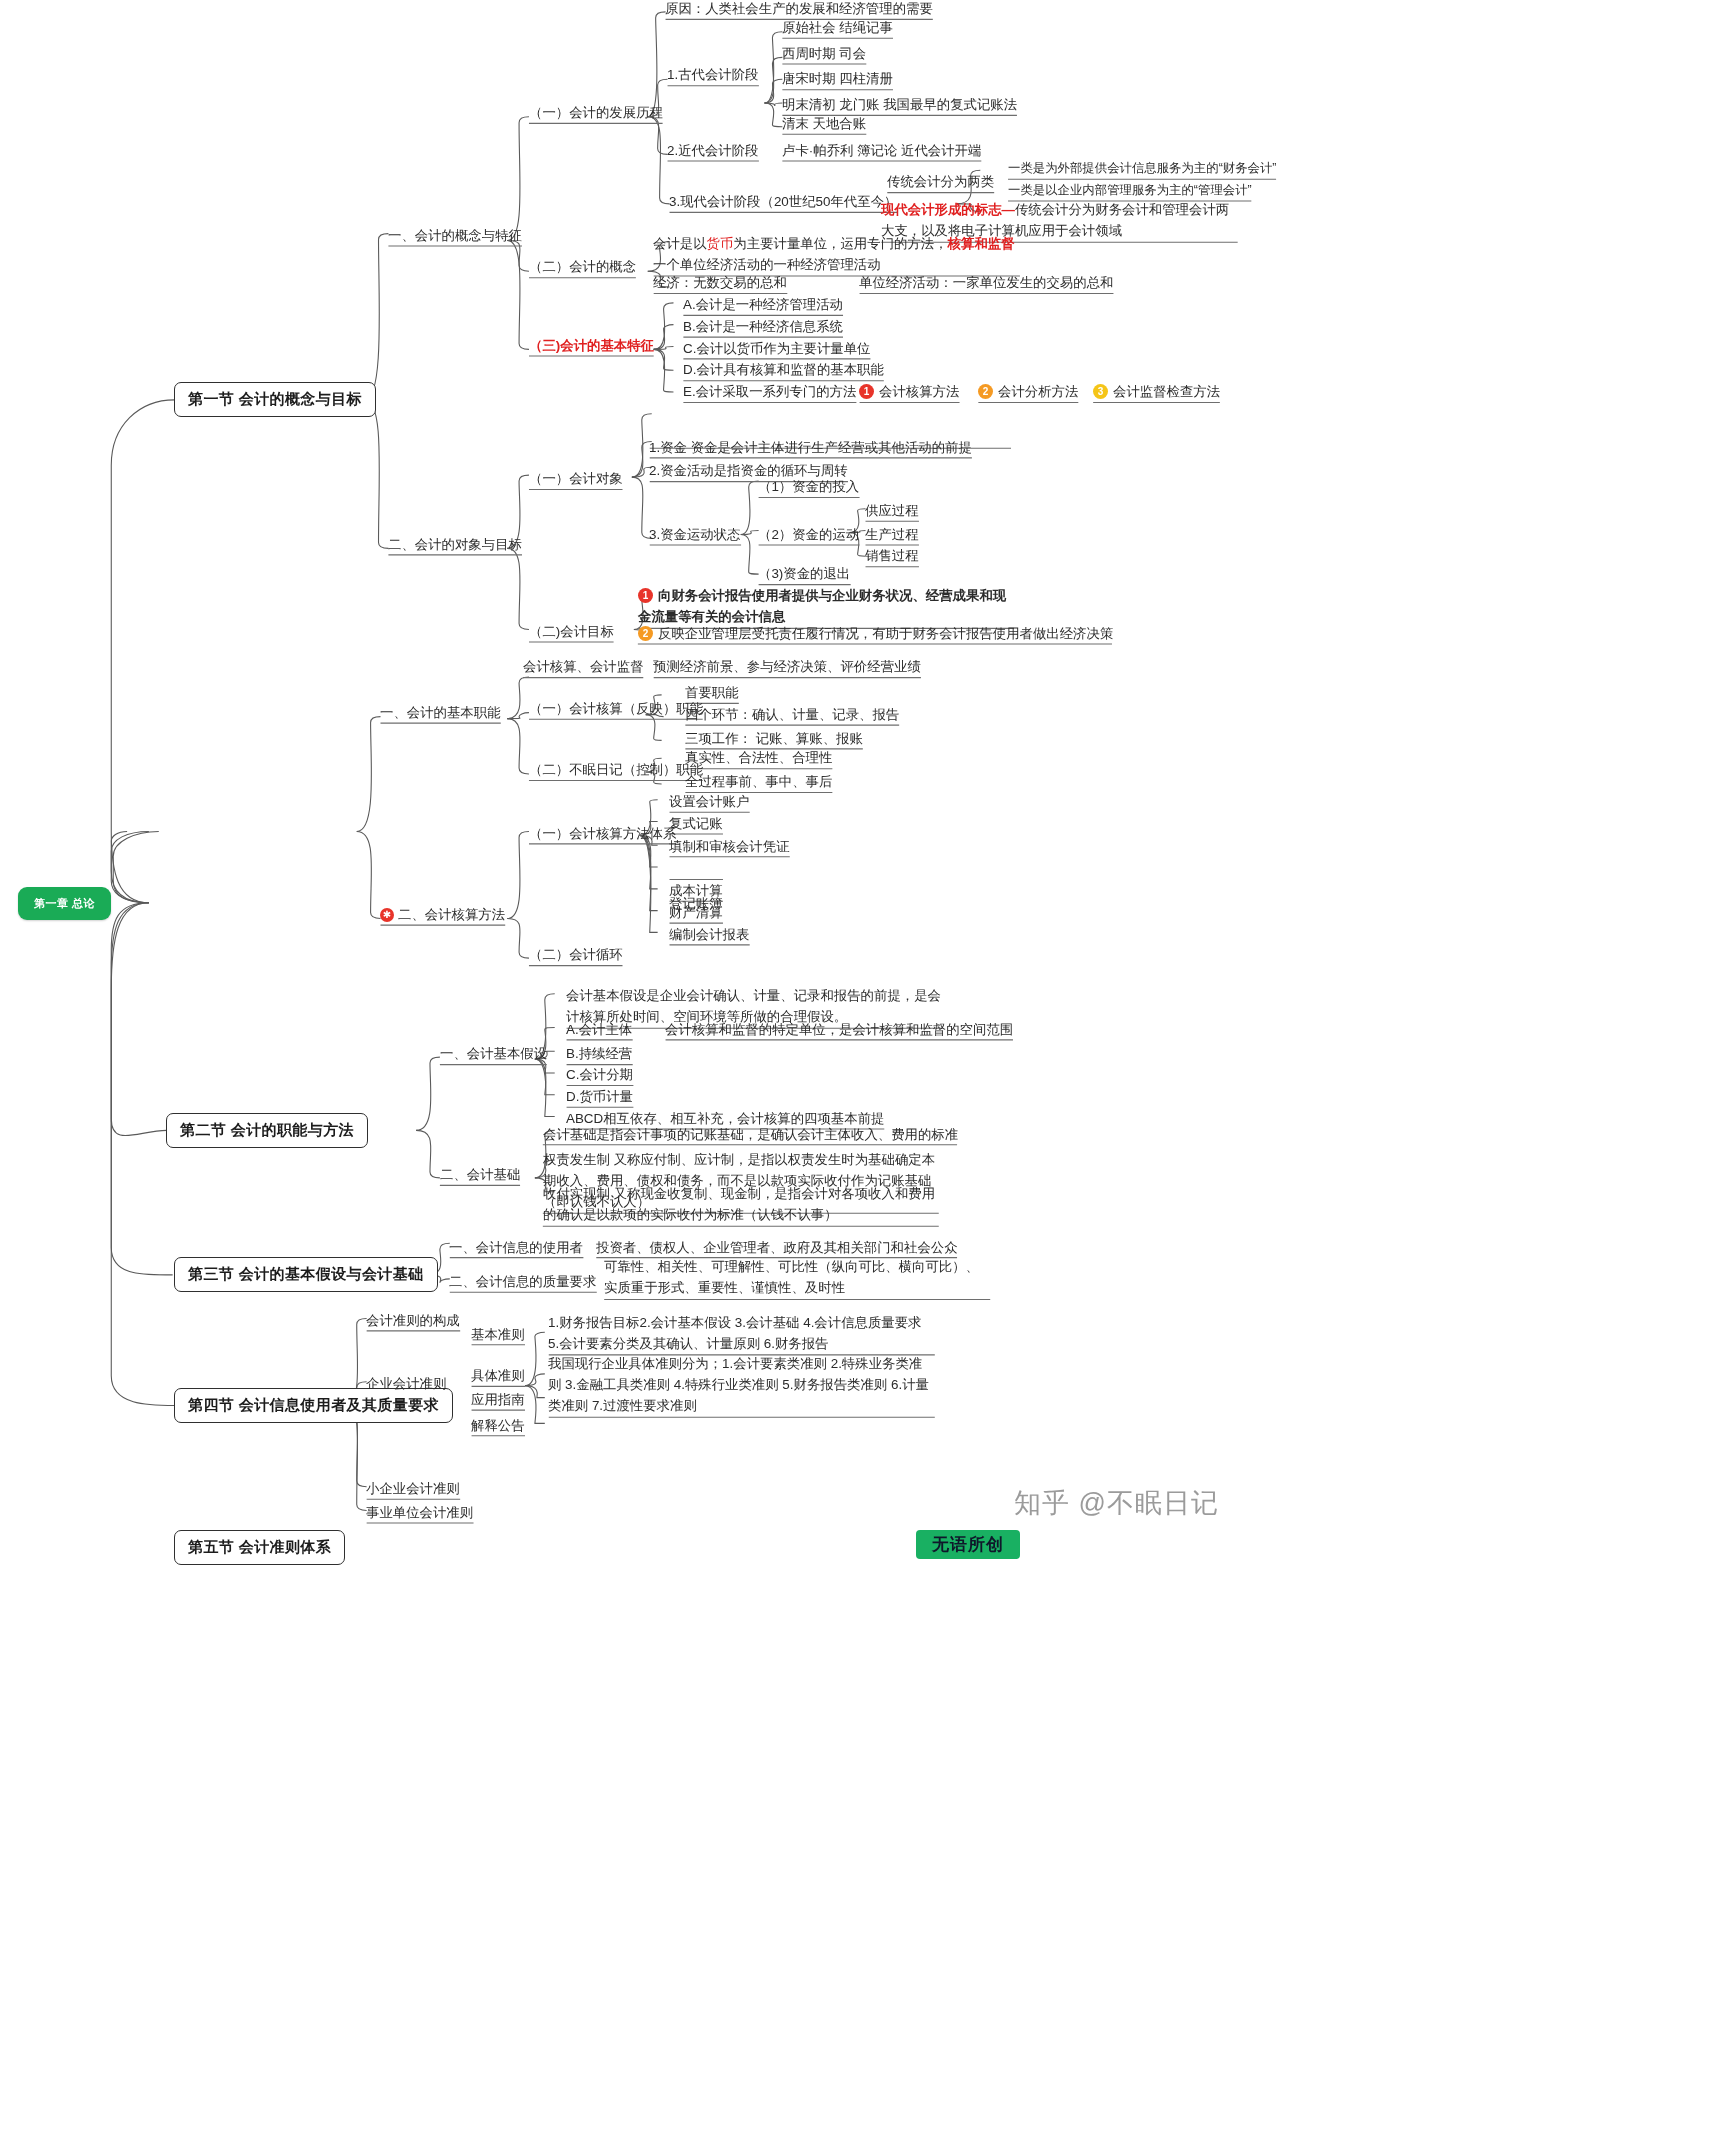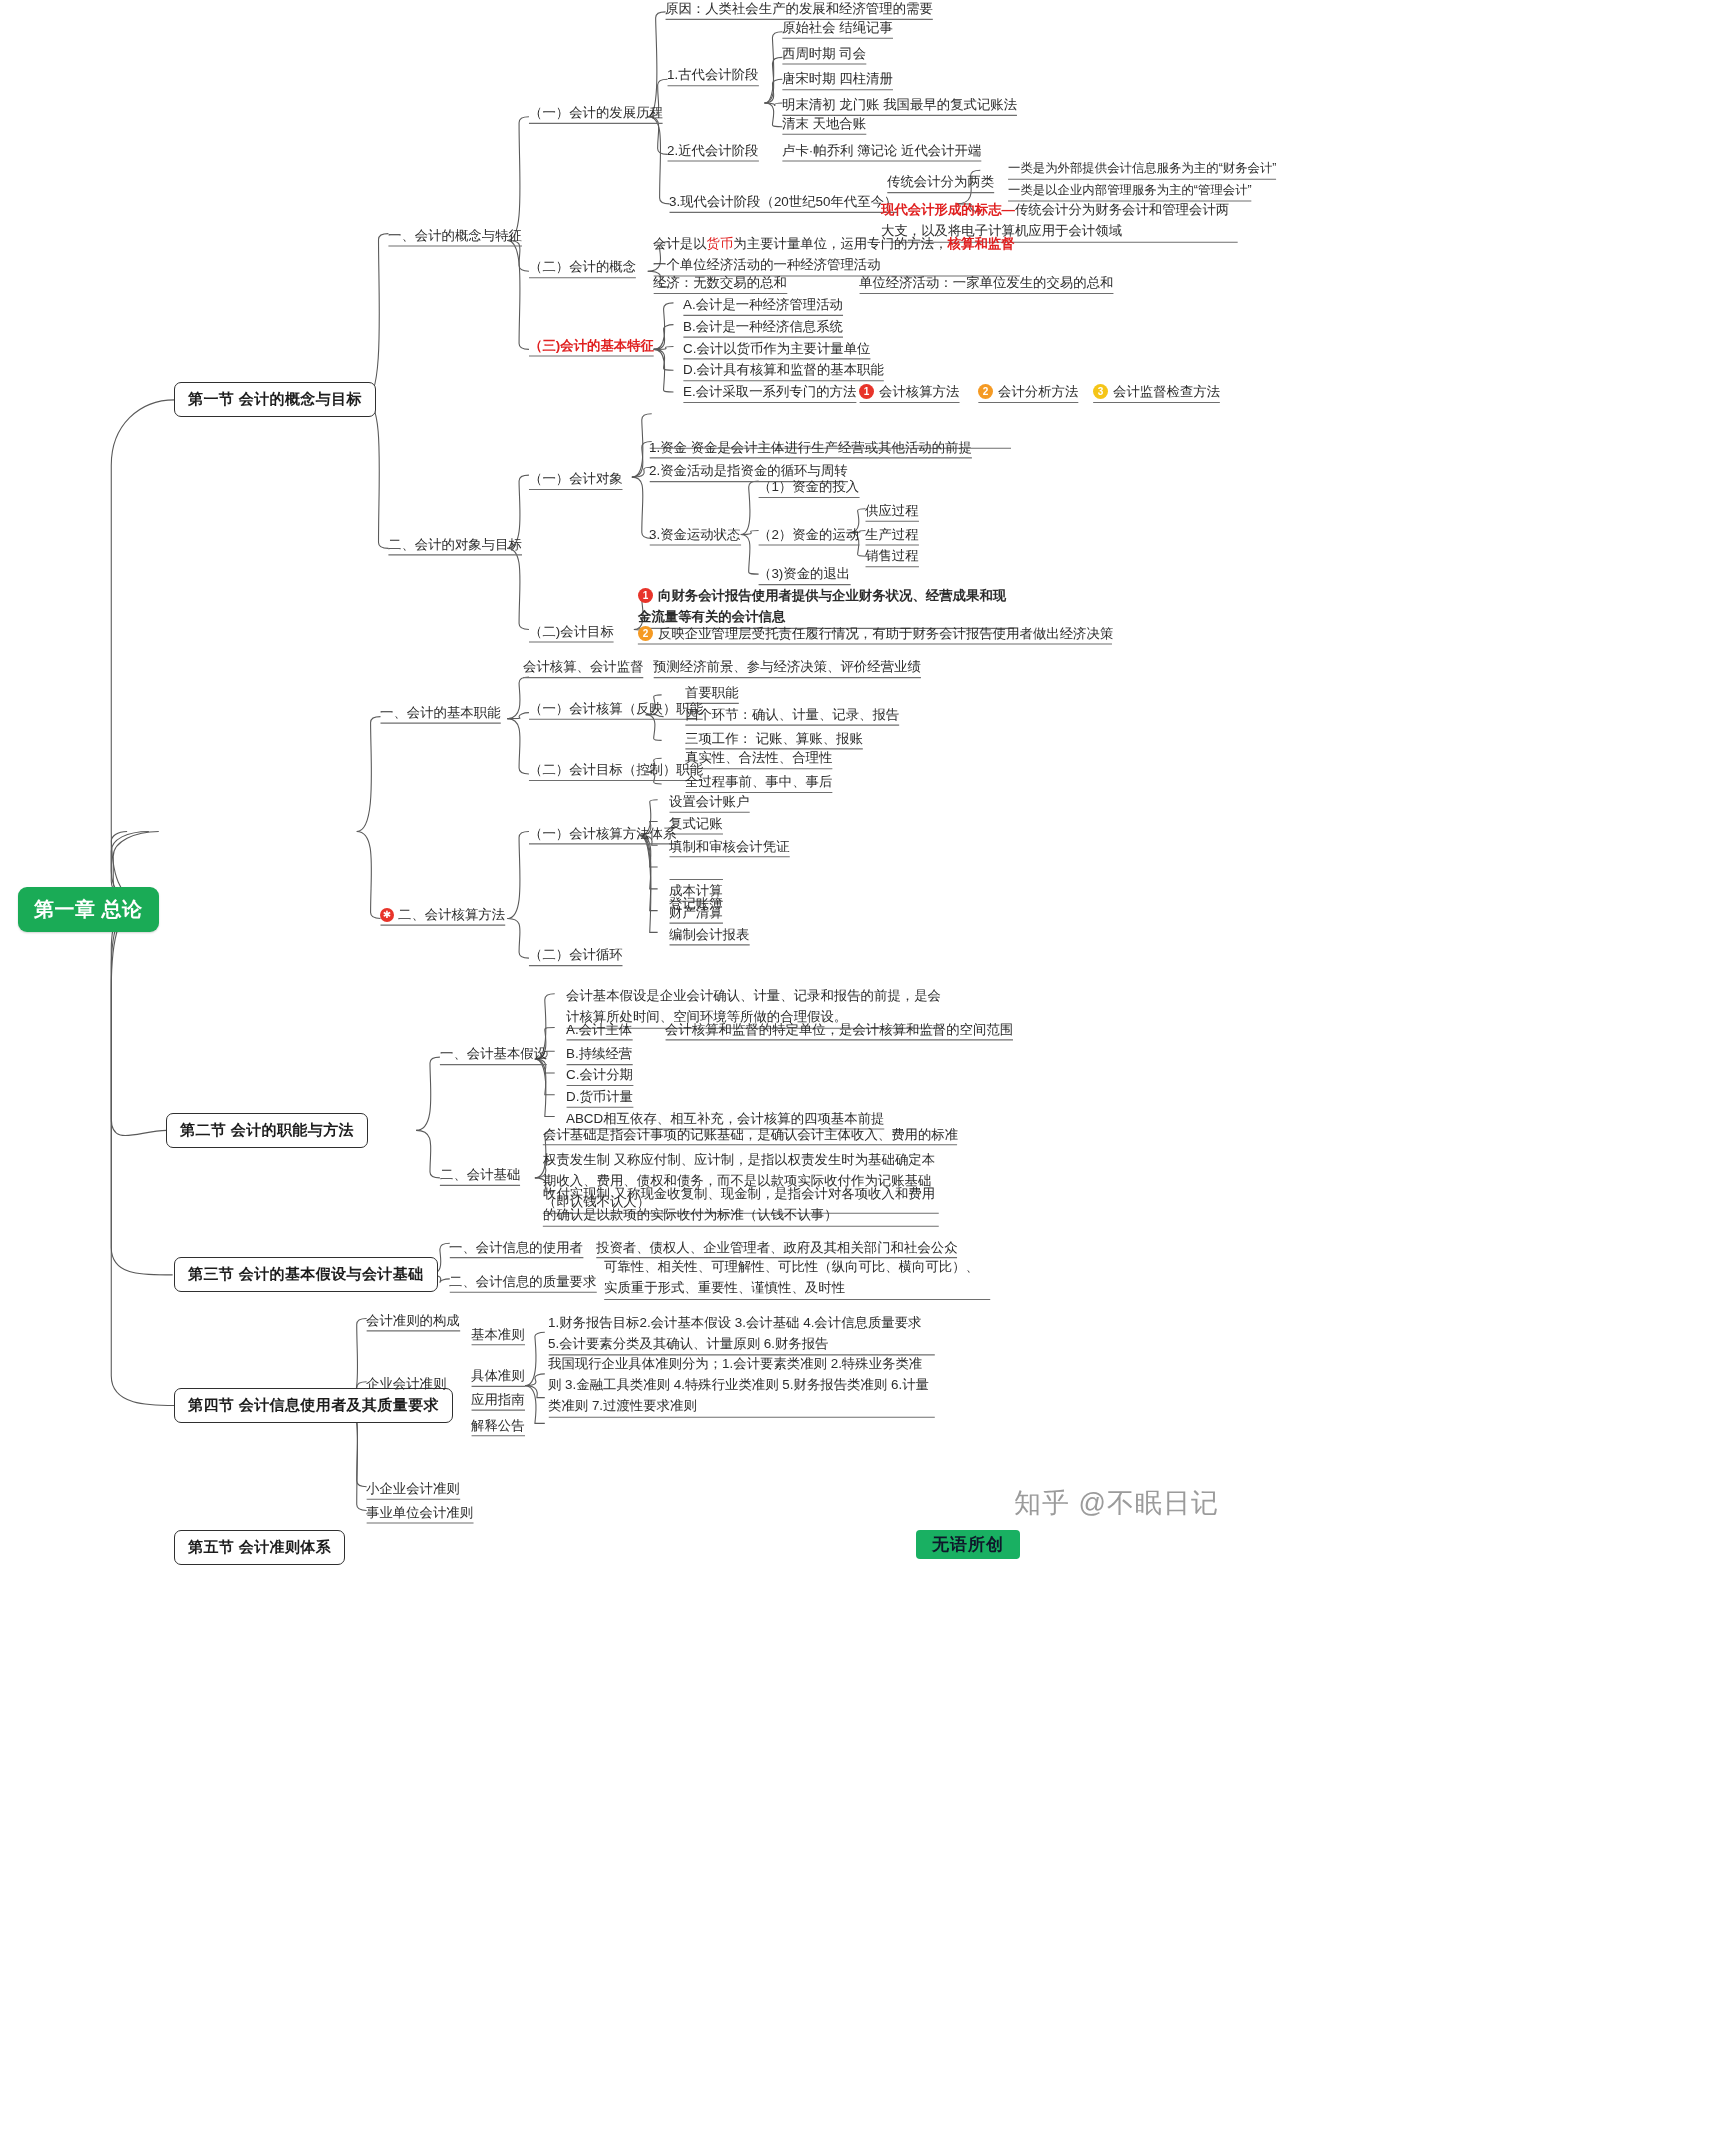--- a/index.html
+++ b/index.html
@@ -29,21 +29,21 @@
   .t{ font-size:13.4px; color:#2b2b2b; }
   .t.sm{ font-size:12.4px; }
   .t.wrap{ white-space:normal; line-height:1.55; }
 
   
   .root{
     position:absolute;
     background:#1aab56;
     color:#ffffff;
     font-weight:bold;
-    font-size:20px;
+    font-size:11px;
     border-radius:9px;
     padding:9px 16px;
     box-shadow:0 1px 2px rgba(0,0,0,.18);
     letter-spacing:0.5px;
   }
   
   .sec{
     position:absolute;
     border:1.6px solid #2f2f2f;
     border-radius:7px;
@@ -399,21 +399,21 @@
   </div>
 
   <div class="node t" style="left:523px; top:657px;">会计核算、会计监督</div>
   <div class="node t" style="left:653px; top:657px;">预测经济前景、参与经济决策、评价经营业绩</div>
 
   <div class="node t" style="left:529px; top:699px;">（一）会计核算（反映）职能</div>
   <div class="node t" style="left:685px; top:683px;">首要职能</div>
   <div class="node t" style="left:685px; top:705px;">四个环节：确认、计量、记录、报告</div>
   <div class="node t" style="left:685px; top:729px;">三项工作：  记账、算账、报账</div>
 
-  <div class="node t" style="left:529px; top:760px;">（二）会计目标（控制）职能</div>
+  <div class="node t" style="left:529px; top:760px;">（二）不眠日记（控制）职能</div>
   <div class="node t" style="left:685px; top:748px;">真实性、合法性、合理性</div>
   <div class="node t" style="left:685px; top:772px;">全过程事前、事中、事后</div>
 
   <div class="node t" style="left:529px; top:824px;">（一）会计核算方法体系</div>
   <div class="node t" style="left:669px; top:792px;">设置会计账户</div>
   <div class="node t" style="left:669px; top:814px;">复式记账</div>
   <div class="node t" style="left:669px; top:837px;">填制和审核会计凭证</div>
   <div class="node t" style="left:669px; top:859px;margin-top:35px;">登记账簿</div>
   <div class="node t" style="left:669px; top:881px;">成本计算</div>
   <div class="node t" style="left:669px; top:903px;">财产清算</div>

